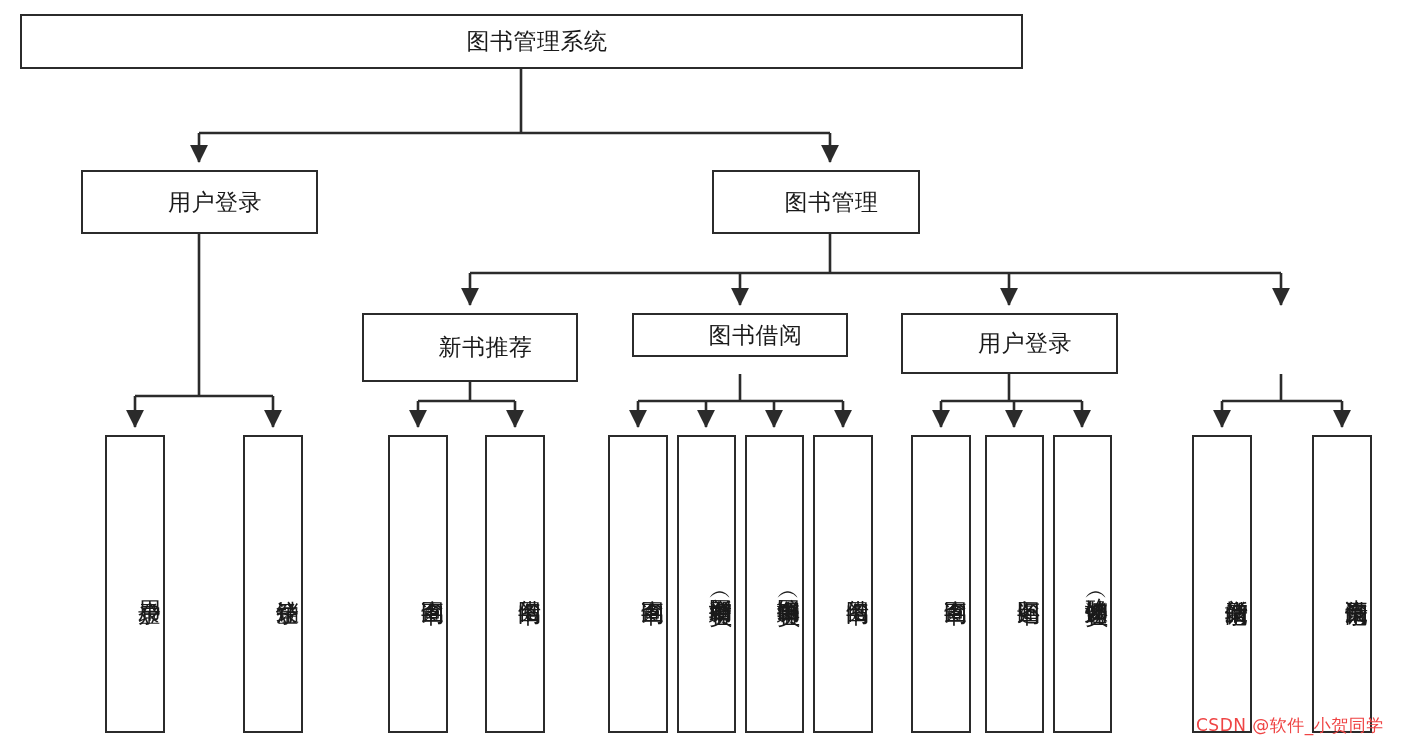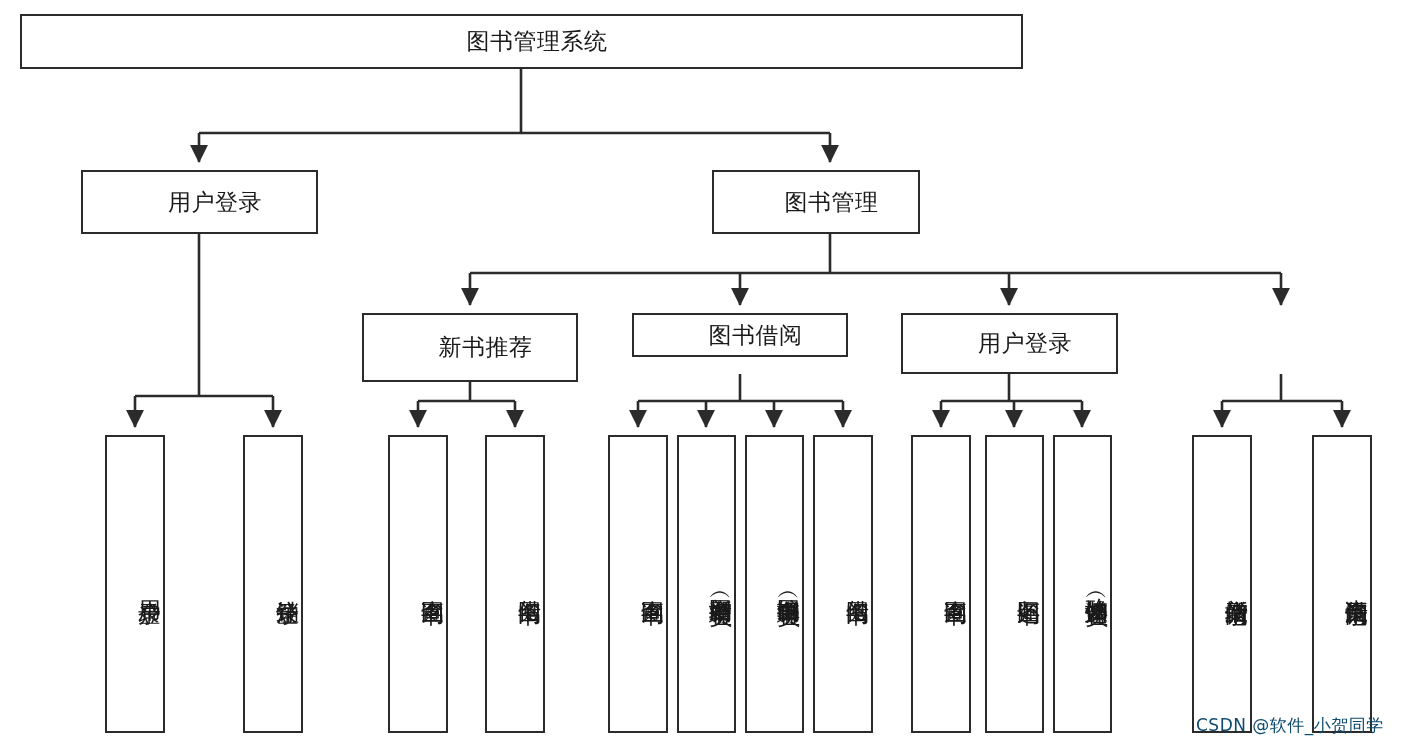--- a/index.html
+++ b/index.html
@@ -52,21 +52,21 @@
   }
   .node.vert .vtext {
     writing-mode: vertical-rl;
     text-orientation: upright;
     display: block;
     max-height: 100%;
   }
   .watermark {
     position: absolute;
     font-size: 17px;
-    color: #0c4a6e;
+    color: #ef4444;
     letter-spacing: 0.5px;
     white-space: nowrap;
     user-select: none;
   }
 </style>
 </head>
 <body>
 
 <div id="canvas">
 

